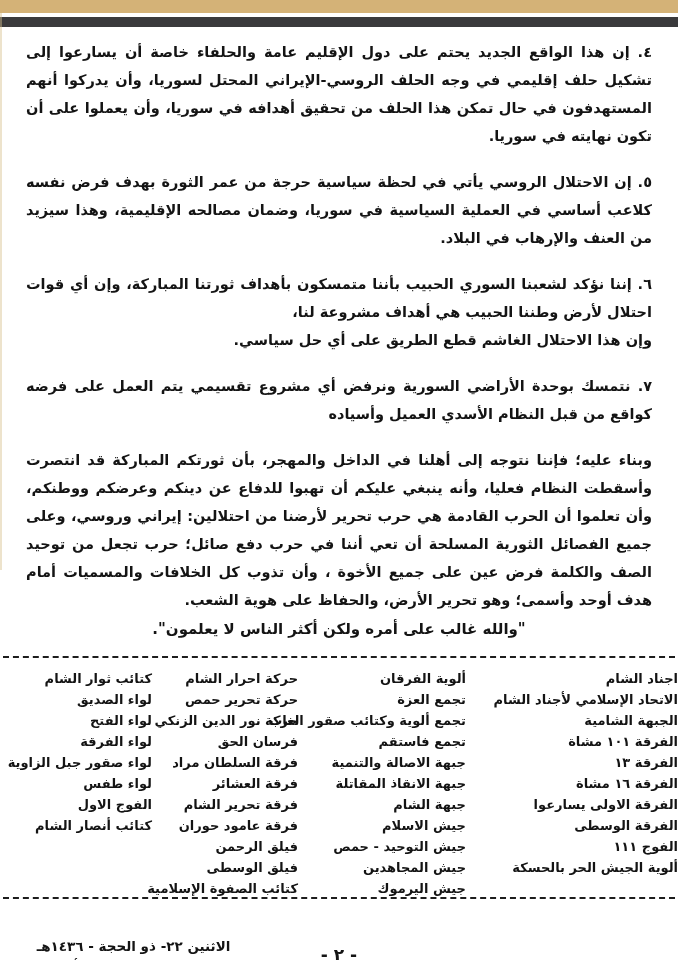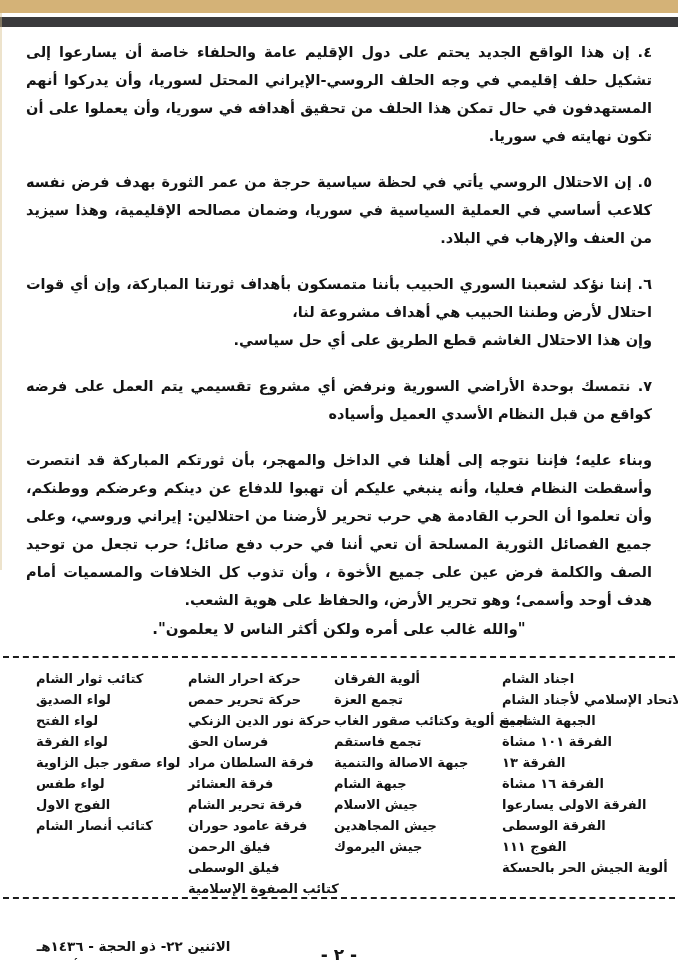--- a/index.html
+++ b/index.html
@@ -23,21 +23,21 @@
     position:absolute;top:620px;left:0;right:0;text-align:center;
     font-size:15px;font-weight:700;color:#141414;
   }
   .sep{position:absolute;left:3px;right:3px;border-top:2px dashed #1d1d1d;height:0;}
   .sep-top{top:656px;}
   .sep-bottom{top:897px;}
   .sign-grid{
     position:absolute;top:668px;left:0;right:0;height:226px;
     display:grid;grid-template-columns:212px 168px 146px 152px;direction:rtl;
   }
-  .sign-col{display:flex;flex-direction:column;align-items:flex-end;padding-left:36px;}
+  .sign-col{display:flex;flex-direction:column;align-items:flex-start;padding-left:36px;}
   .signatory{
     font-size:13px;font-weight:700;line-height:21px;text-align:center;
     white-space:nowrap;color:#141414;
   }
   .footer{position:absolute;top:931px;left:0;right:0;height:50px;direction:ltr;}
   .date-block{
     position:absolute;left:26px;top:5px;width:215px;text-align:center;direction:rtl;
     font-size:13.5px;font-weight:700;line-height:20px;color:#141414;
   }
   .page-number{
@@ -79,22 +79,24 @@
         <div class="signatory">الفرقة الوسطى</div>
         <div class="signatory">الفوج ١١١</div>
         <div class="signatory">ألوية الجيش الحر بالحسكة</div>
       </div>
     <div class="sign-col">
         <div class="signatory">ألوية الفرقان</div>
         <div class="signatory">تجمع العزة</div>
         <div class="signatory">تجمع ألوية وكتائب صقور الغاب</div>
         <div class="signatory">تجمع فاستقم</div>
         <div class="signatory">جبهة الاصالة والتنمية</div>
+        <div class="signatory">جبهة الانقاذ المقاتلة</div>
         <div class="signatory">جبهة الشام</div>
         <div class="signatory">جيش الاسلام</div>
+        <div class="signatory">جيش التوحيد - حمص</div>
         <div class="signatory">جيش المجاهدين</div>
         <div class="signatory">جيش اليرموك</div>
       </div>
     <div class="sign-col">
         <div class="signatory">حركة احرار الشام</div>
         <div class="signatory">حركة تحرير حمص</div>
         <div class="signatory">حركة نور الدين الزنكي</div>
         <div class="signatory">فرسان الحق</div>
         <div class="signatory">فرقة السلطان مراد</div>
         <div class="signatory">فرقة العشائر</div>

